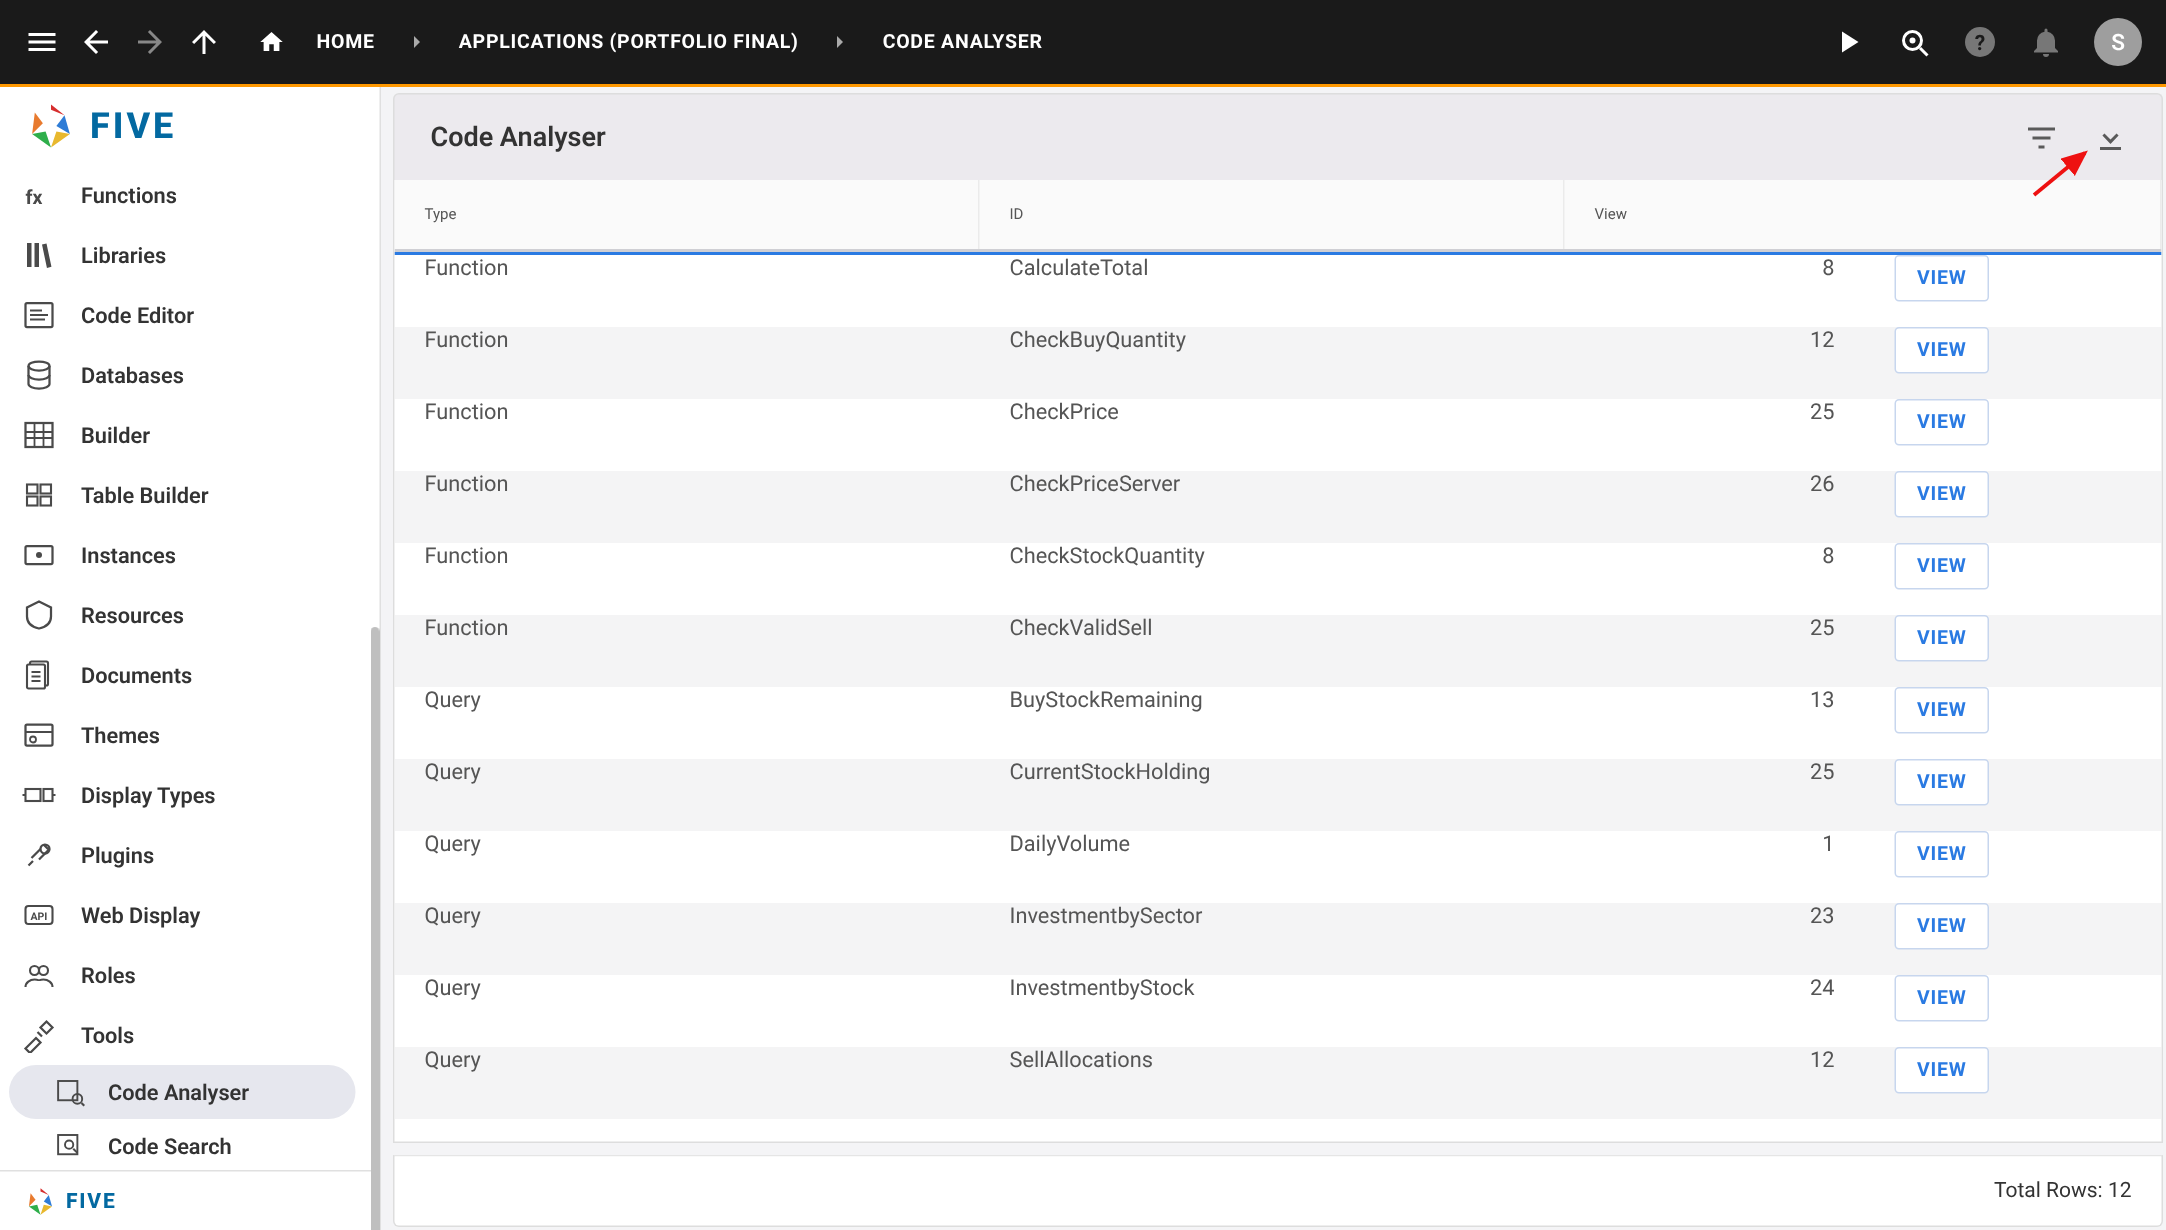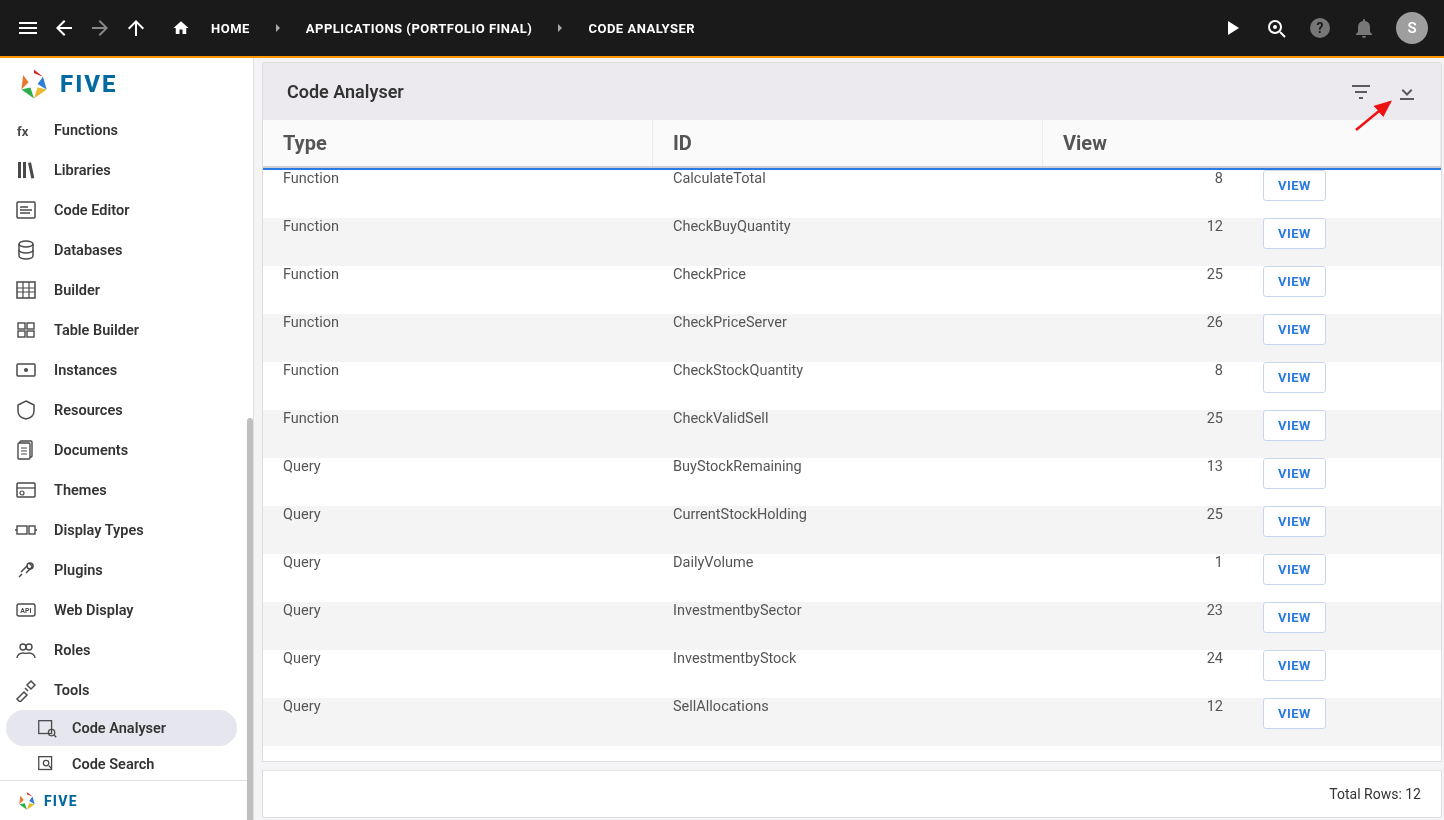--- a/index.html
+++ b/index.html
@@ -29,21 +29,21 @@
     .footer-logo { height: 40px; border-top: 1px solid #e0e0e0; display: flex; align-items: center; padding-left: 16px; gap: 6px; }
     .footer-logo .logo-shape { width: 22px; height: 22px; }
     .footer-logo .logo-text { font-size: 14px; letter-spacing: 1.2px; }
     .main { flex: 1; background: #f4f4f6; padding: 4px 2px 2px 8px; display: flex; flex-direction: column; overflow: hidden; }
     .card { flex: 1; background: transparent; display: flex; flex-direction: column; overflow: hidden; }
     .card-header { background: #eceaee; border: 1px solid #ddd; border-bottom: none; border-radius: 4px 4px 0 0; height: 58px; display: flex; align-items: center; padding: 0 22px 0 24px; }
     .card-title { font-size: 18px; font-weight: 600; color: #333; flex: 1; }
     .header-icon { width: 24px; height: 24px; fill: #5a5a5a; cursor: pointer; margin-left: 22px; }
     .table-wrap { flex: 1; border: 1px solid #ddd; border-top: none; background: #fff; display: flex; flex-direction: column; overflow: hidden; }
     .thead { display: flex; height: 48px; border-bottom: 2px solid #cfcfd4; background: #fafafa; }
-    .thead .th { display: flex; align-items: center; font-size: 20px; font-weight: 700; color: #555; padding: 0 20px; border-right: 1px solid rgba(0,0,0,0.06); }
+    .thead .th { display: flex; align-items: center; font-size: 10px; font-weight: 400; color: #555; padding: 0 20px; border-right: 1px solid rgba(0,0,0,0.06); }
     .th-type { width: 390px; }
     .th-id { width: 390px; }
     .th-lines { width: 200px; justify-content: flex-end; }
     .th-view { flex: 1; padding-left: 20px; border-right: none; }
     .tbody { flex: 1; overflow-y: auto; }
     .accentline { height: 2px; background: #2a7ae2; }
     .tr { display: flex; height: 48px; align-items: flex-start; }
     .tr.odd { background: #fff; }
     .tr.even { background: #f4f4f5; }
     .td { padding: 0 20px; font-size: 14.5px; color: #555; }

